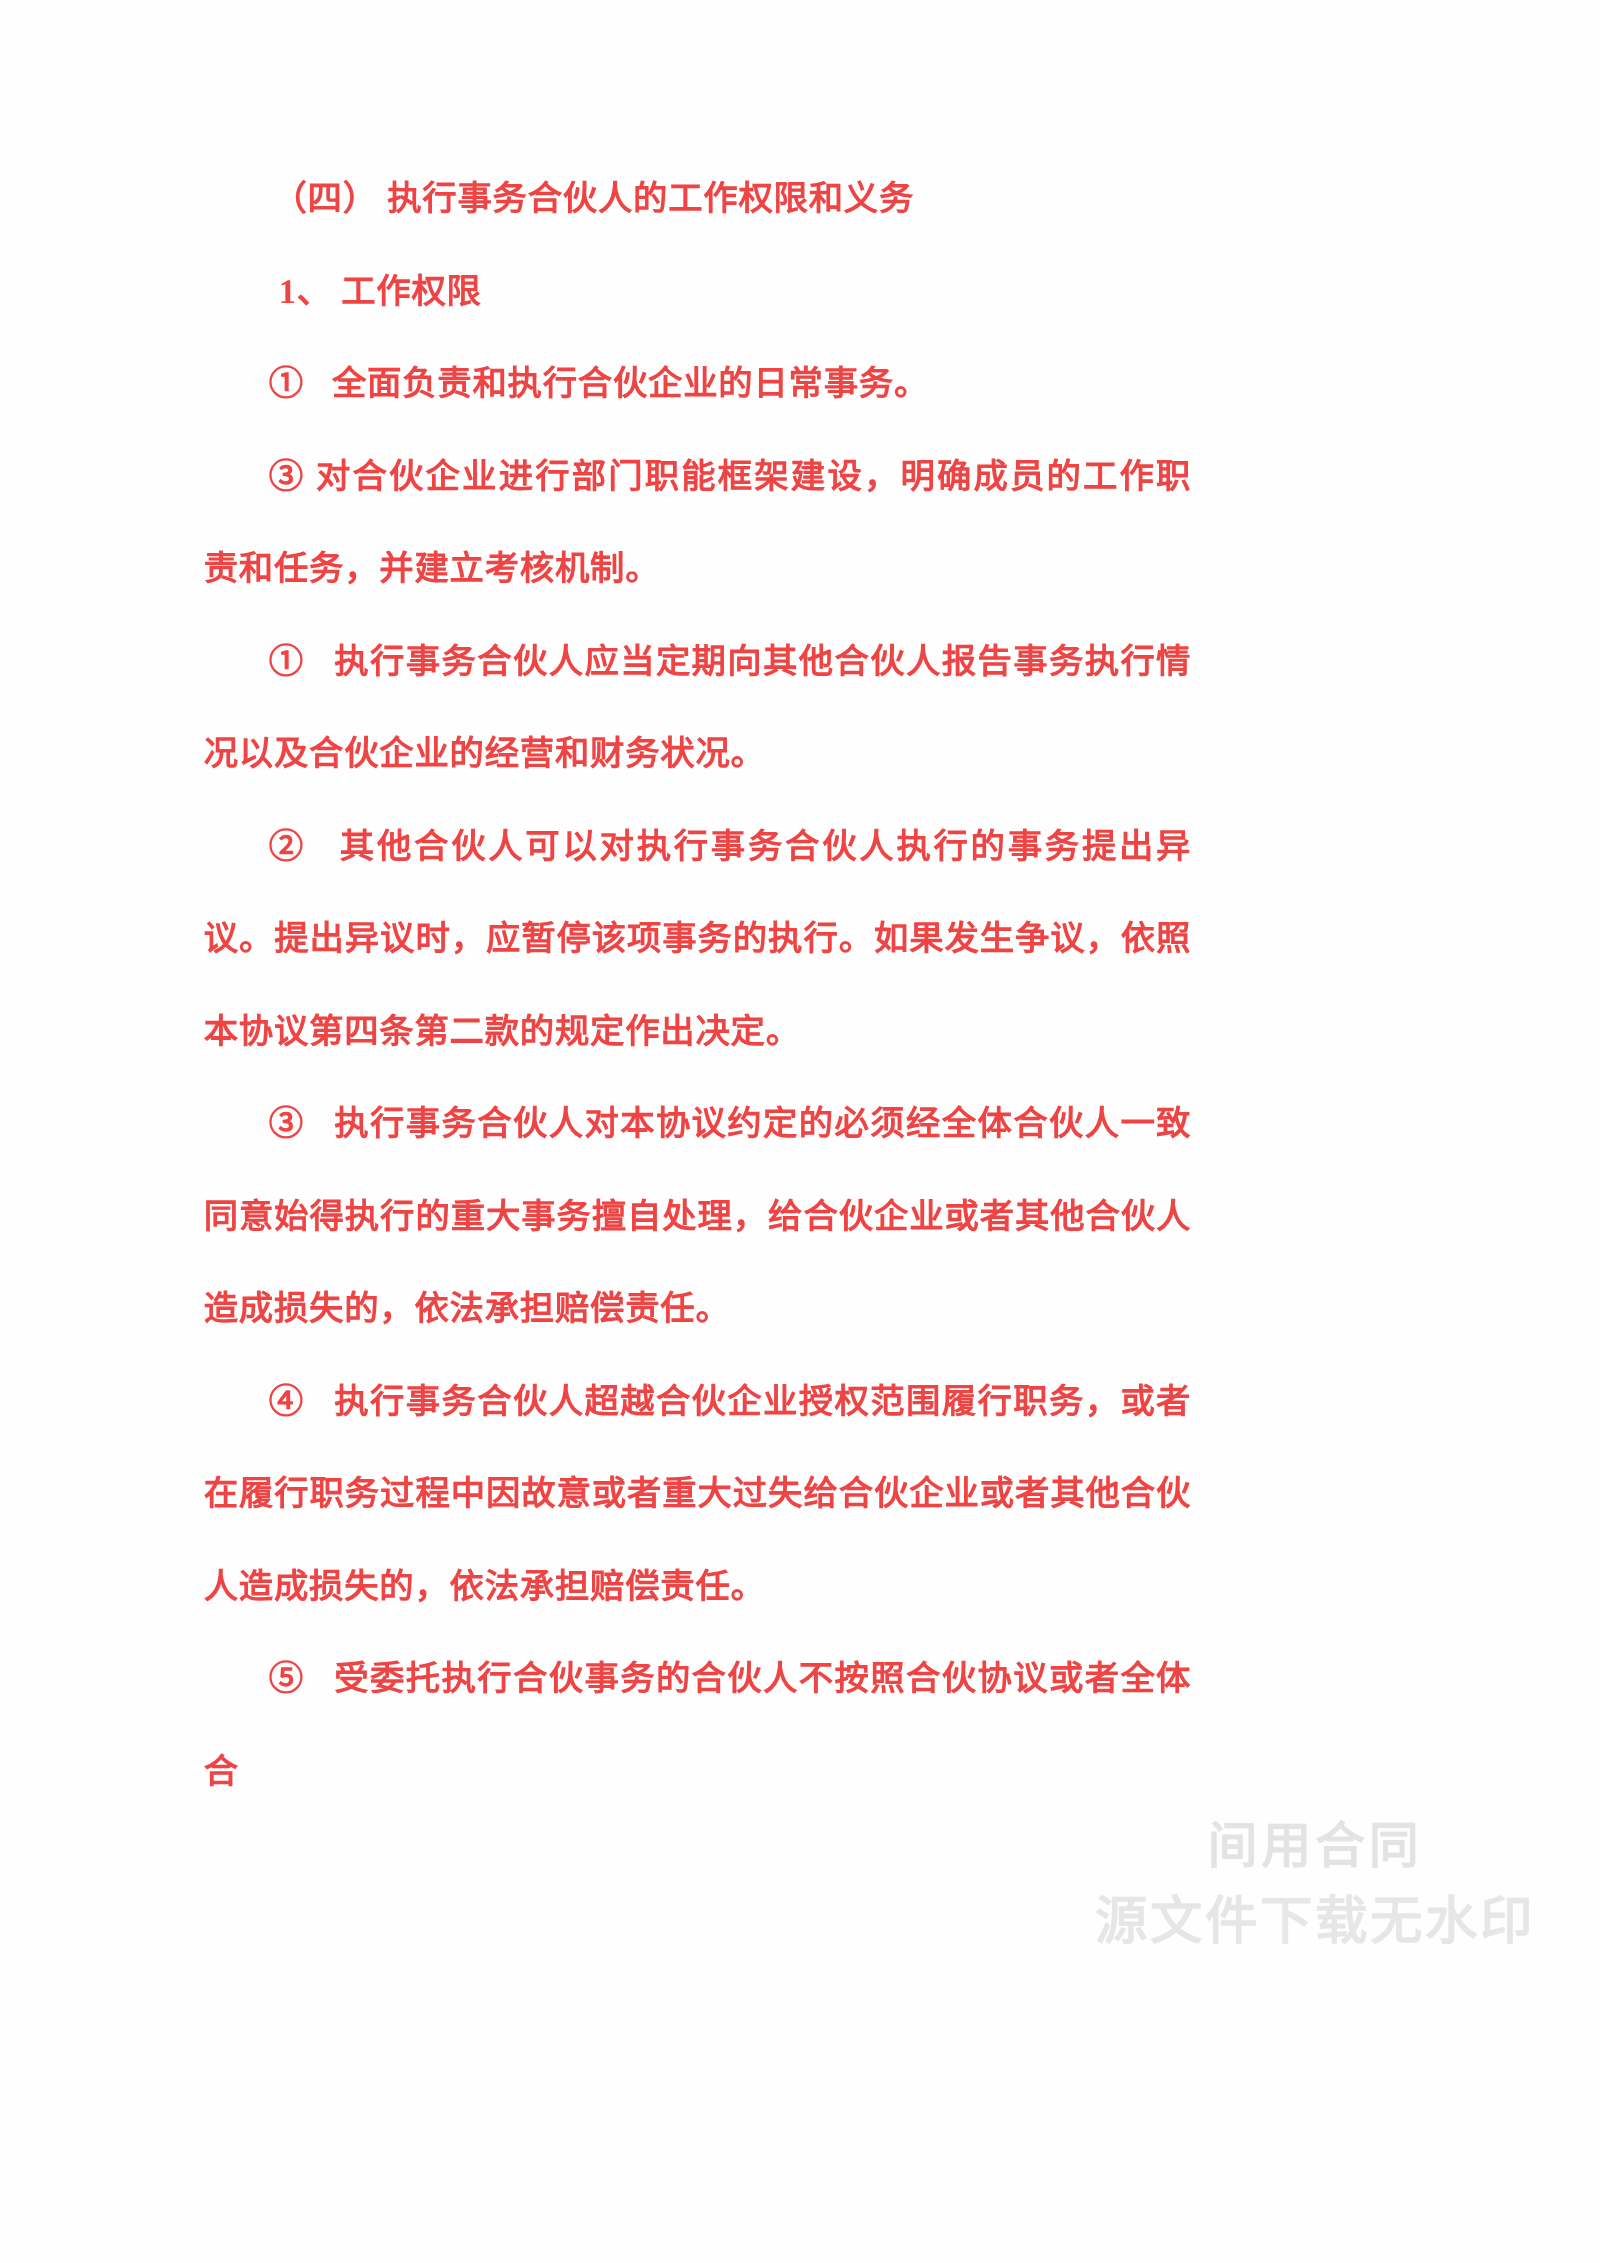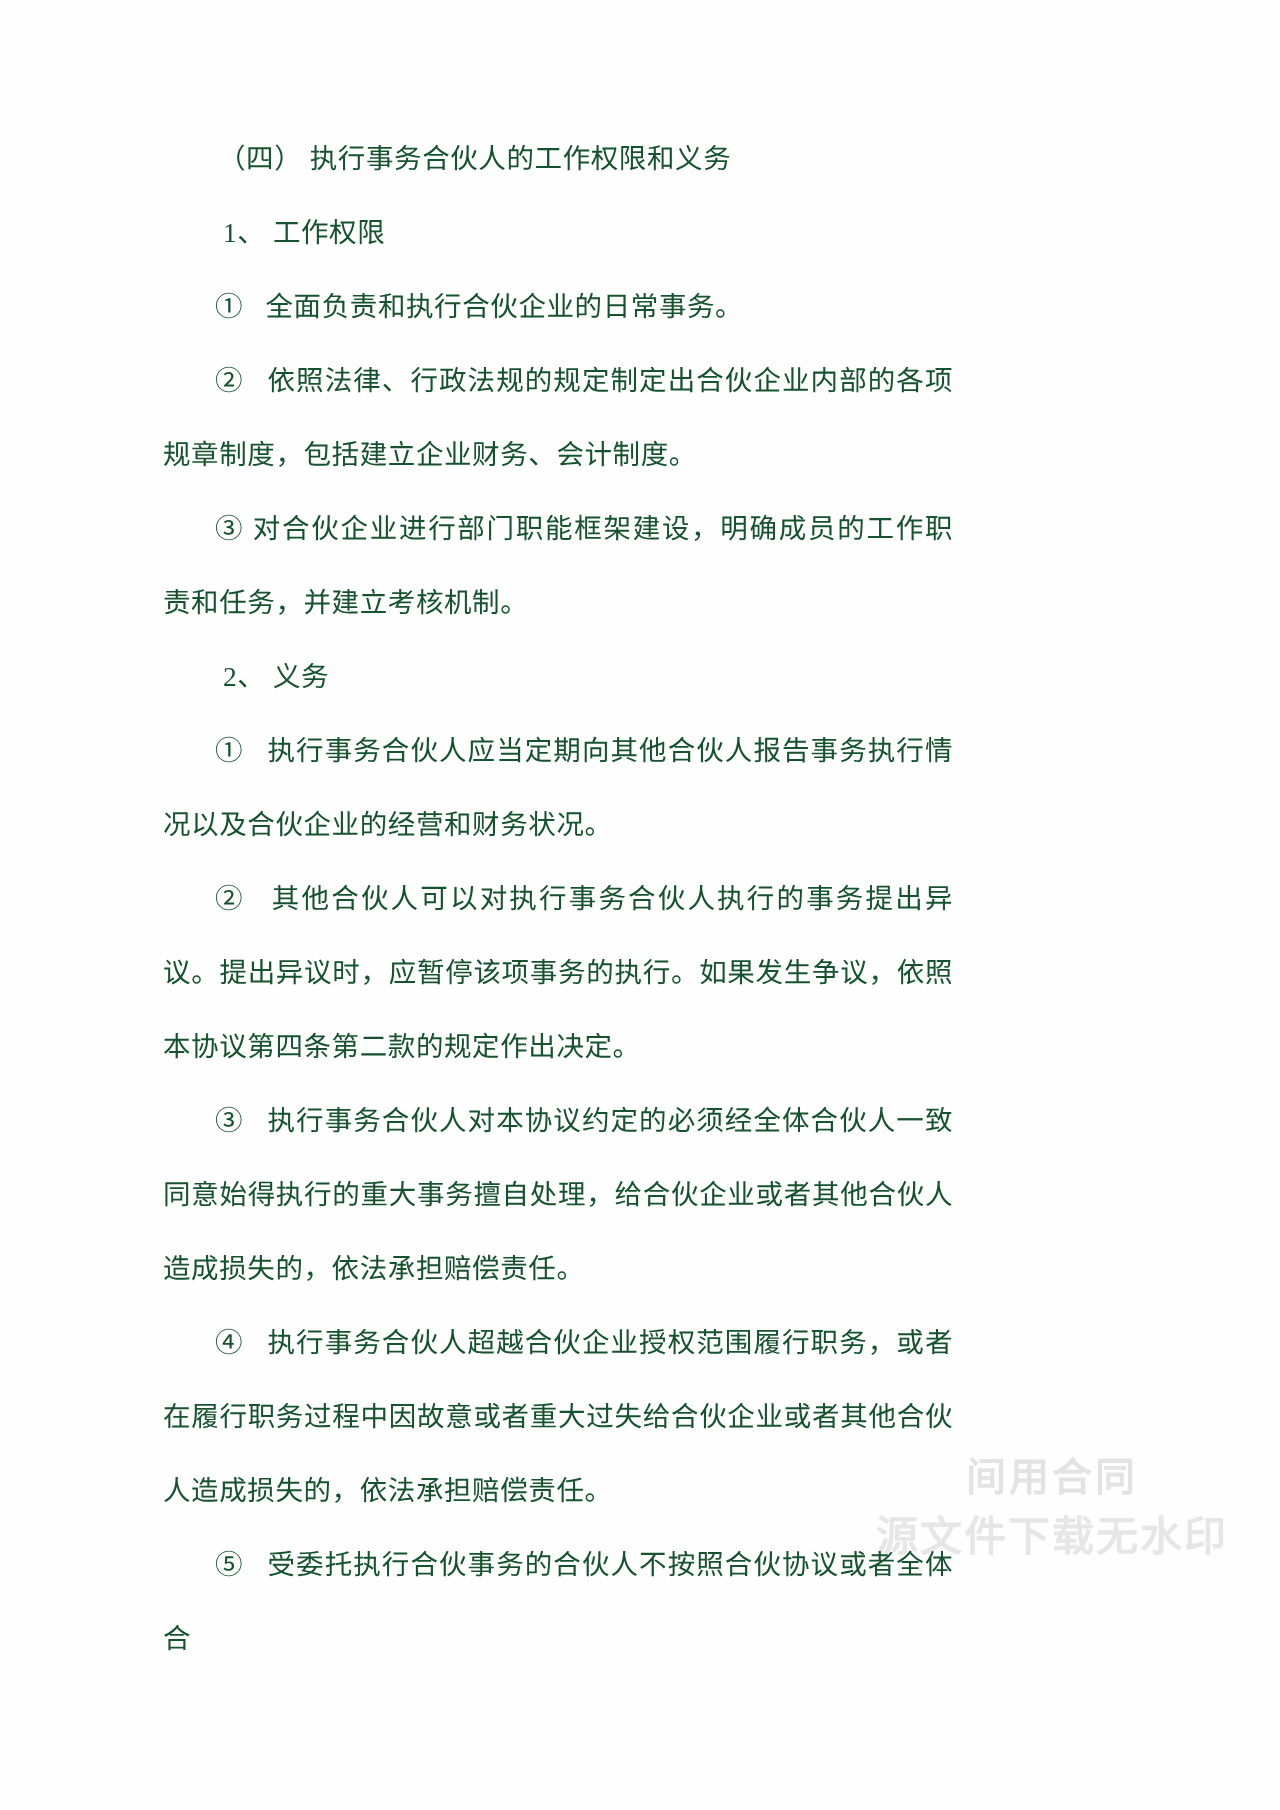--- a/index.html
+++ b/index.html
@@ -33,26 +33,26 @@
     position: absolute;
     left: 163px;
     top: 122px;
     width: 790px;
     z-index: 2;
   }
   .para {
     font-size: 27.5px;
     line-height: 74px;
     letter-spacing: 0.6px;
-    color: #14532d;
+    color: #ef4444;
     text-align: justify;
     text-justify: inter-ideograph;
     margin: 0;
     font-family: "Liberation Serif", "DejaVu Serif", serif;
-    font-weight: 400;
+    font-weight: 700;
     white-space: pre-wrap;
   }
   .para.indent-1 {
     text-indent: 55px;
   }
   .para.indent-2 {
     text-indent: 60px;
   }
   .para.indent-item {
     text-indent: 52px;
@@ -94,26 +94,24 @@
 <div id="page">
 
   <div id="doc-body">
 
     <p class="para indent-1">（四） 执行事务合伙人的工作权限和义务</p>
 
     <p class="para indent-2">1、 工作权限</p>
 
     <p class="para indent-item">①   全面负责和执行合伙企业的日常事务。</p>
 
-    <p class="para indent-item">②   依照法律、行政法规的规定制定出合伙企业内部的各项规章制度，包括建立企业财务、会计制度。</p>
 
     <p class="para indent-item">③ 对合伙企业进行部门职能框架建设，明确成员的工作职责和任务，并建立考核机制。</p>
 
 
-    <p class="para indent-2">2、 义务</p>
 
     <p class="para indent-item">①   执行事务合伙人应当定期向其他合伙人报告事务执行情况以及合伙企业的经营和财务状况。</p>
 
     <p class="para indent-item">②   其他合伙人可以对执行事务合伙人执行的事务提出异议。提出异议时，应暂停该项事务的执行。如果发生争议，依照本协议第四条第二款的规定作出决定。</p>
 
     <p class="para indent-item">③   执行事务合伙人对本协议约定的必须经全体合伙人一致同意始得执行的重大事务擅自处理，给合伙企业或者其他合伙人造成损失的，依法承担赔偿责任。</p>
 
     <p class="para indent-item">④   执行事务合伙人超越合伙企业授权范围履行职务，或者在履行职务过程中因故意或者重大过失给合伙企业或者其他合伙人造成损失的，依法承担赔偿责任。</p>
 
     <p class="para indent-item">⑤   受委托执行合伙事务的合伙人不按照合伙协议或者全体合</p>

